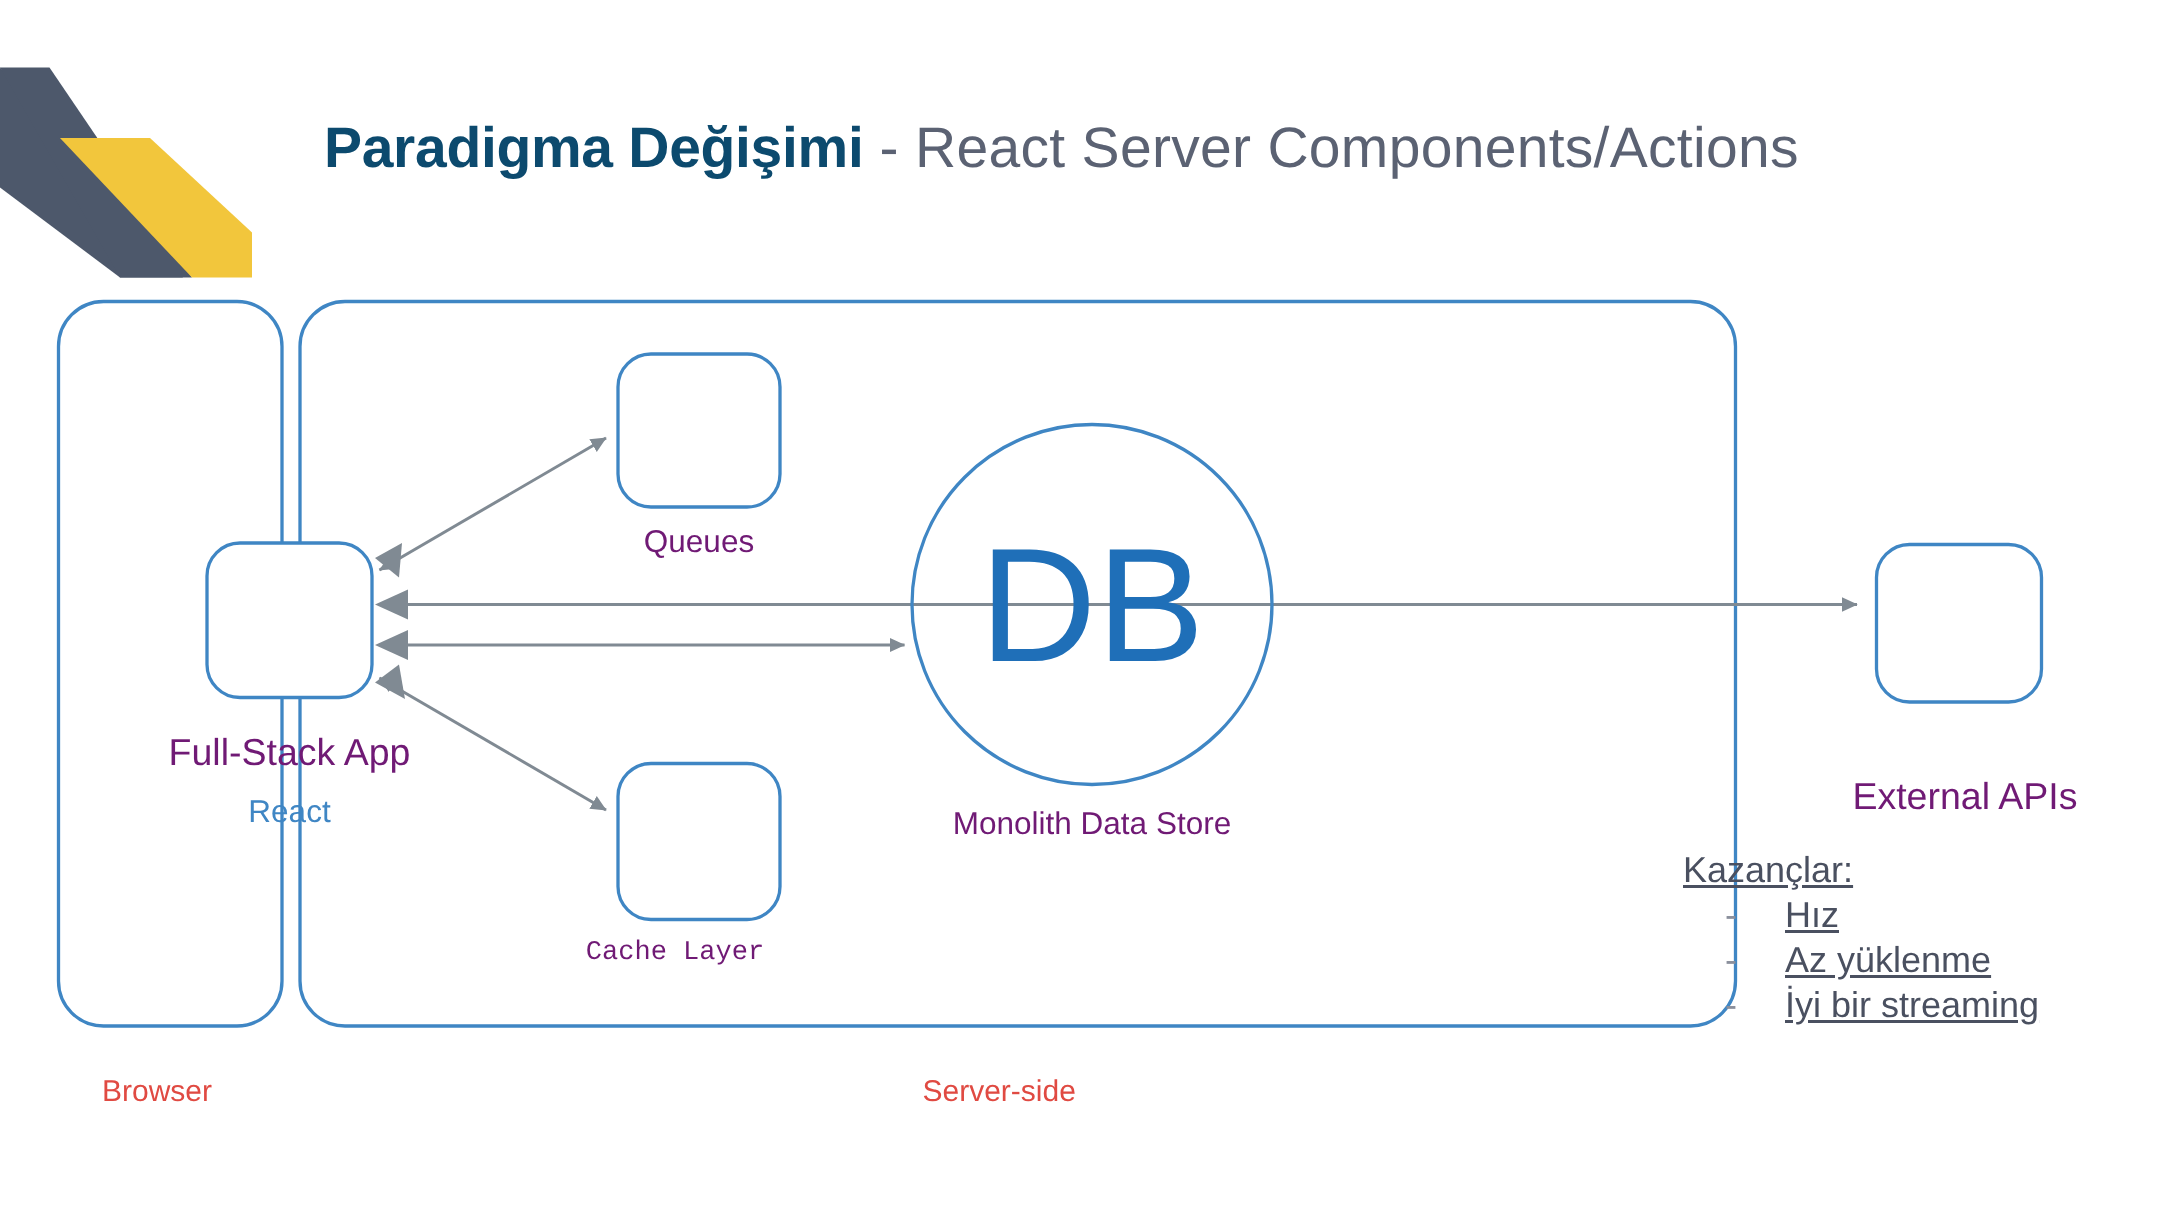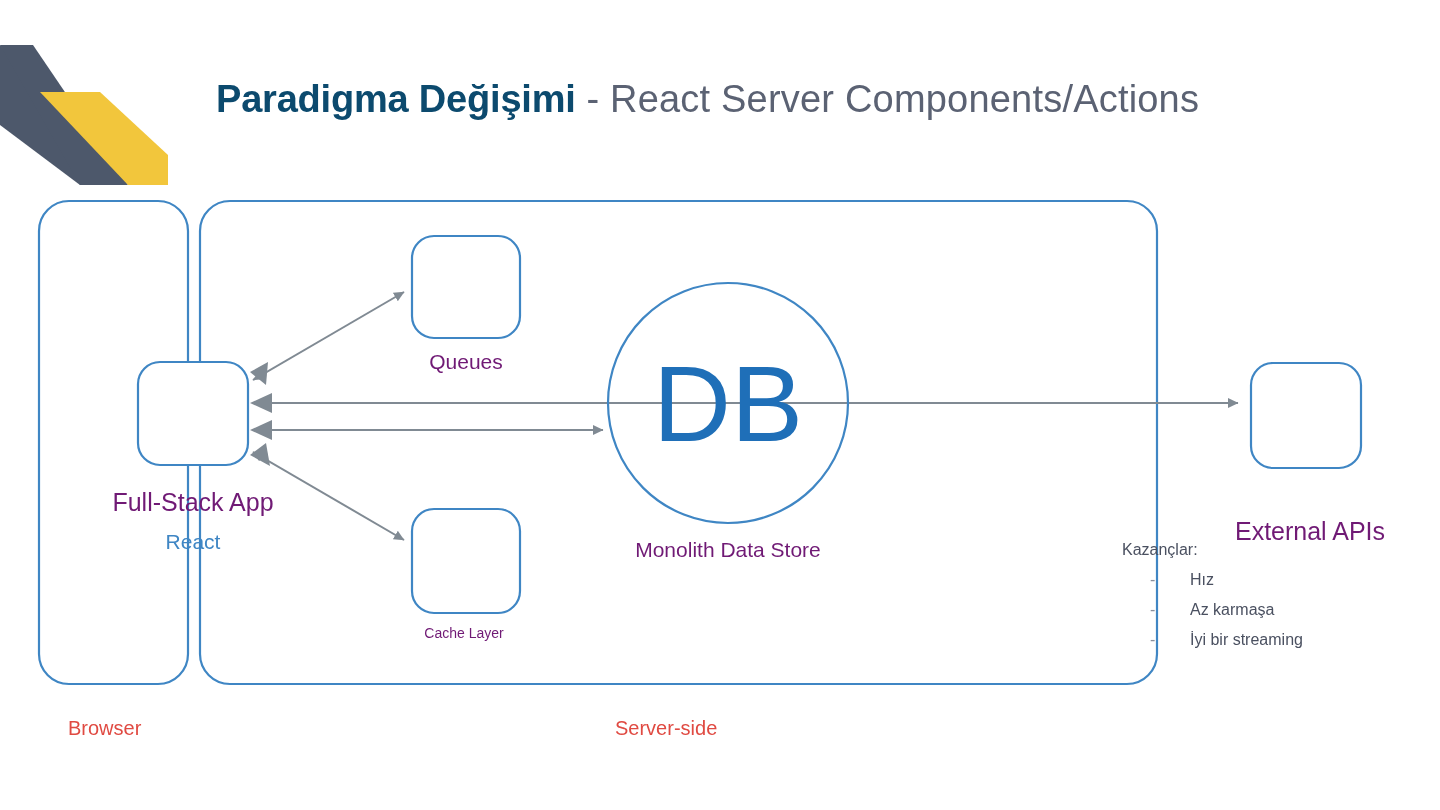--- a/index.html
+++ b/index.html
@@ -75,21 +75,21 @@
   #label-fullstack {
     left: 18px; top: 488px; width: 350px; font-size: 25px;
   }
   #label-react {
     left: 18px; top: 530px; width: 350px;
   }
   #label-queues {
     left: 386px; top: 350px; width: 160px; font-size: 21px;
   }
   #label-cache {
-    left: 374px; top: 625px; width: 180px; font-size: 14px;
+    left: 360px; top: 625px; width: 180px; font-size: 18px; font-family: Liberation Mono, monospace;
   }
   #label-monolith {
     left: 578px; top: 538px; width: 300px; font-size: 21px;
   }
   #label-external {
     left: 1190px; top: 487px; width: 240px; font-size: 25px; margin-top: 30px;
   }
 
   .zone-label {
     position: absolute;
@@ -97,25 +97,26 @@
     font-size: 20px;
     white-space: nowrap;
   }
   #label-browser { left: 68px; top: 717px; }
   #label-serverside { left: 615px; top: 717px; }
 
   
   #notes-panel {
     position: absolute;
     left: 1122px;
-    top: 535px;
+    top: 566px;
     width: 310px;
     color: #4a5060;
-    font-size: 16px;
+    font-size: 24px;
     line-height: 30px;
+    text-decoration: underline;
   }
   #notes-panel .notes-heading { display: block; }
   #notes-panel ul {
     list-style: none;
     margin: 0;
     padding: 0;
   }
   #notes-panel li {
     position: relative;
     padding-left: 68px;
@@ -200,21 +201,21 @@
 
   <div id="notes-panel">
     <span class="notes-heading">Kazançlar:</span>
     <ul>
       <li>
         <span class="dash">-</span>
         <span>Hız</span>
       </li>
       <li>
         <span class="dash">-</span>
-        <span>Az karmaşa</span>
+        <span>Az yüklenme</span>
       </li>
       <li>
         <span class="dash">-</span>
         <span>İyi bir streaming</span>
       </li>
     </ul>
   </div>
 
 </div>
 

